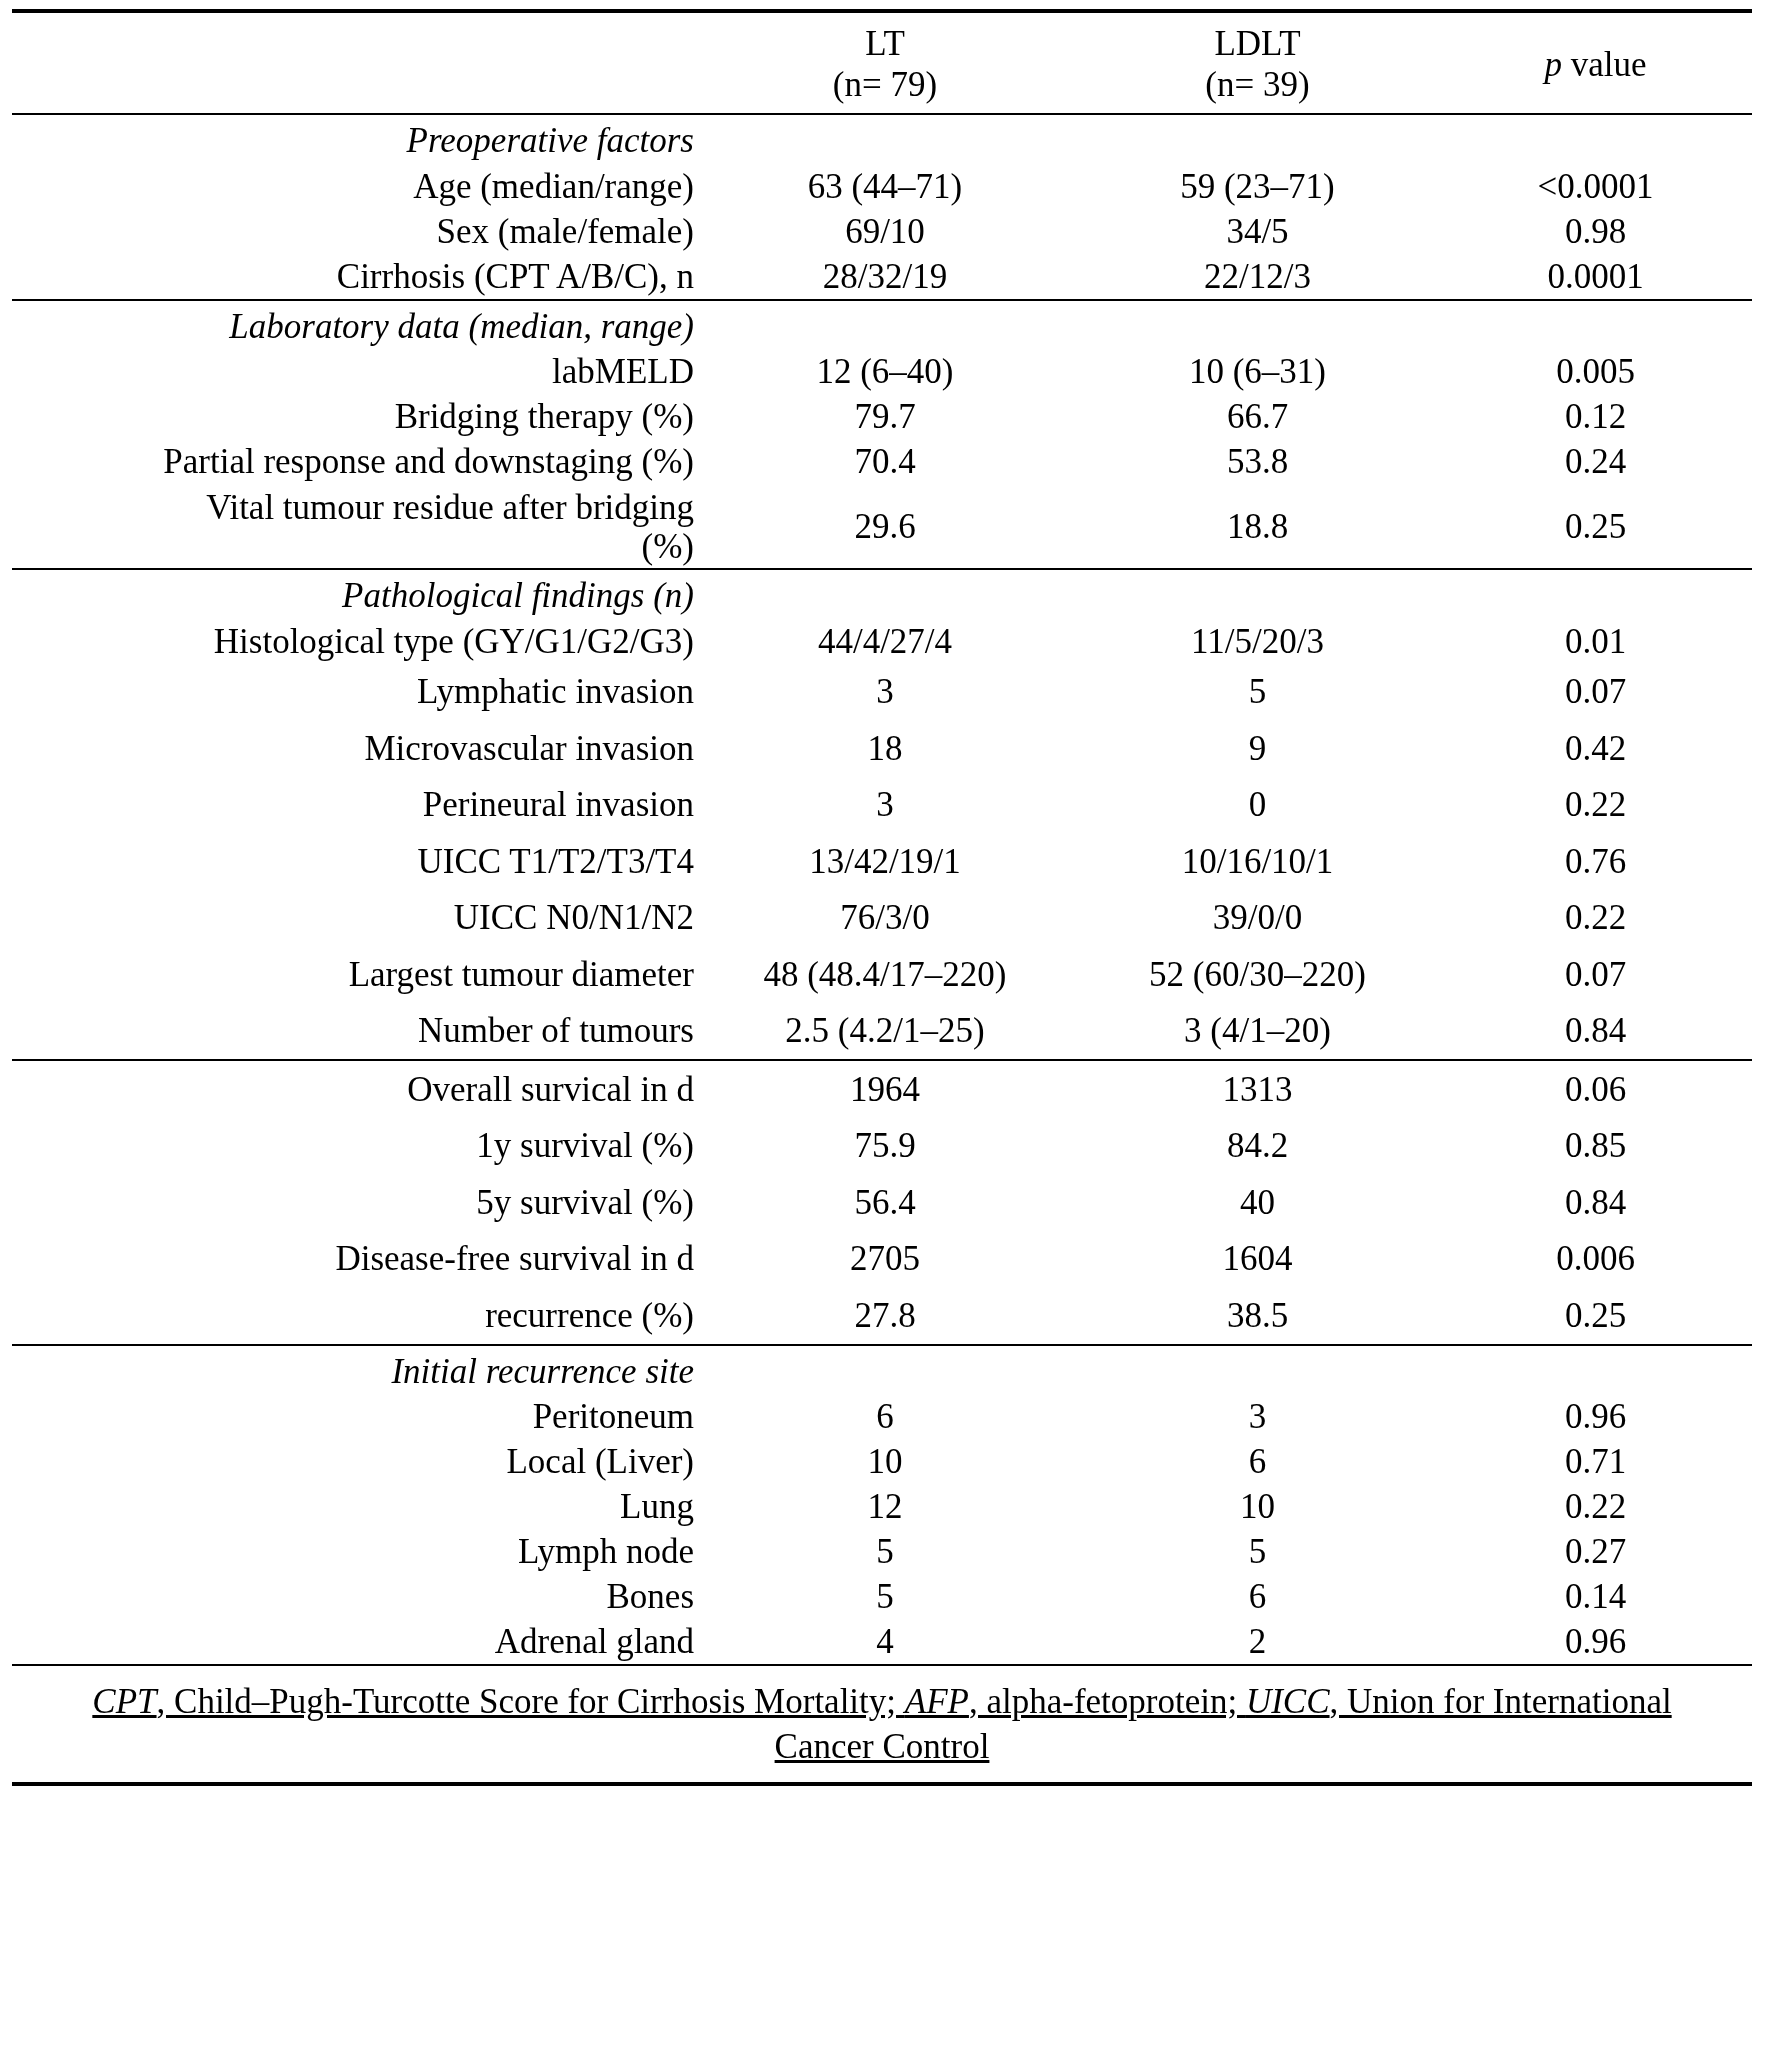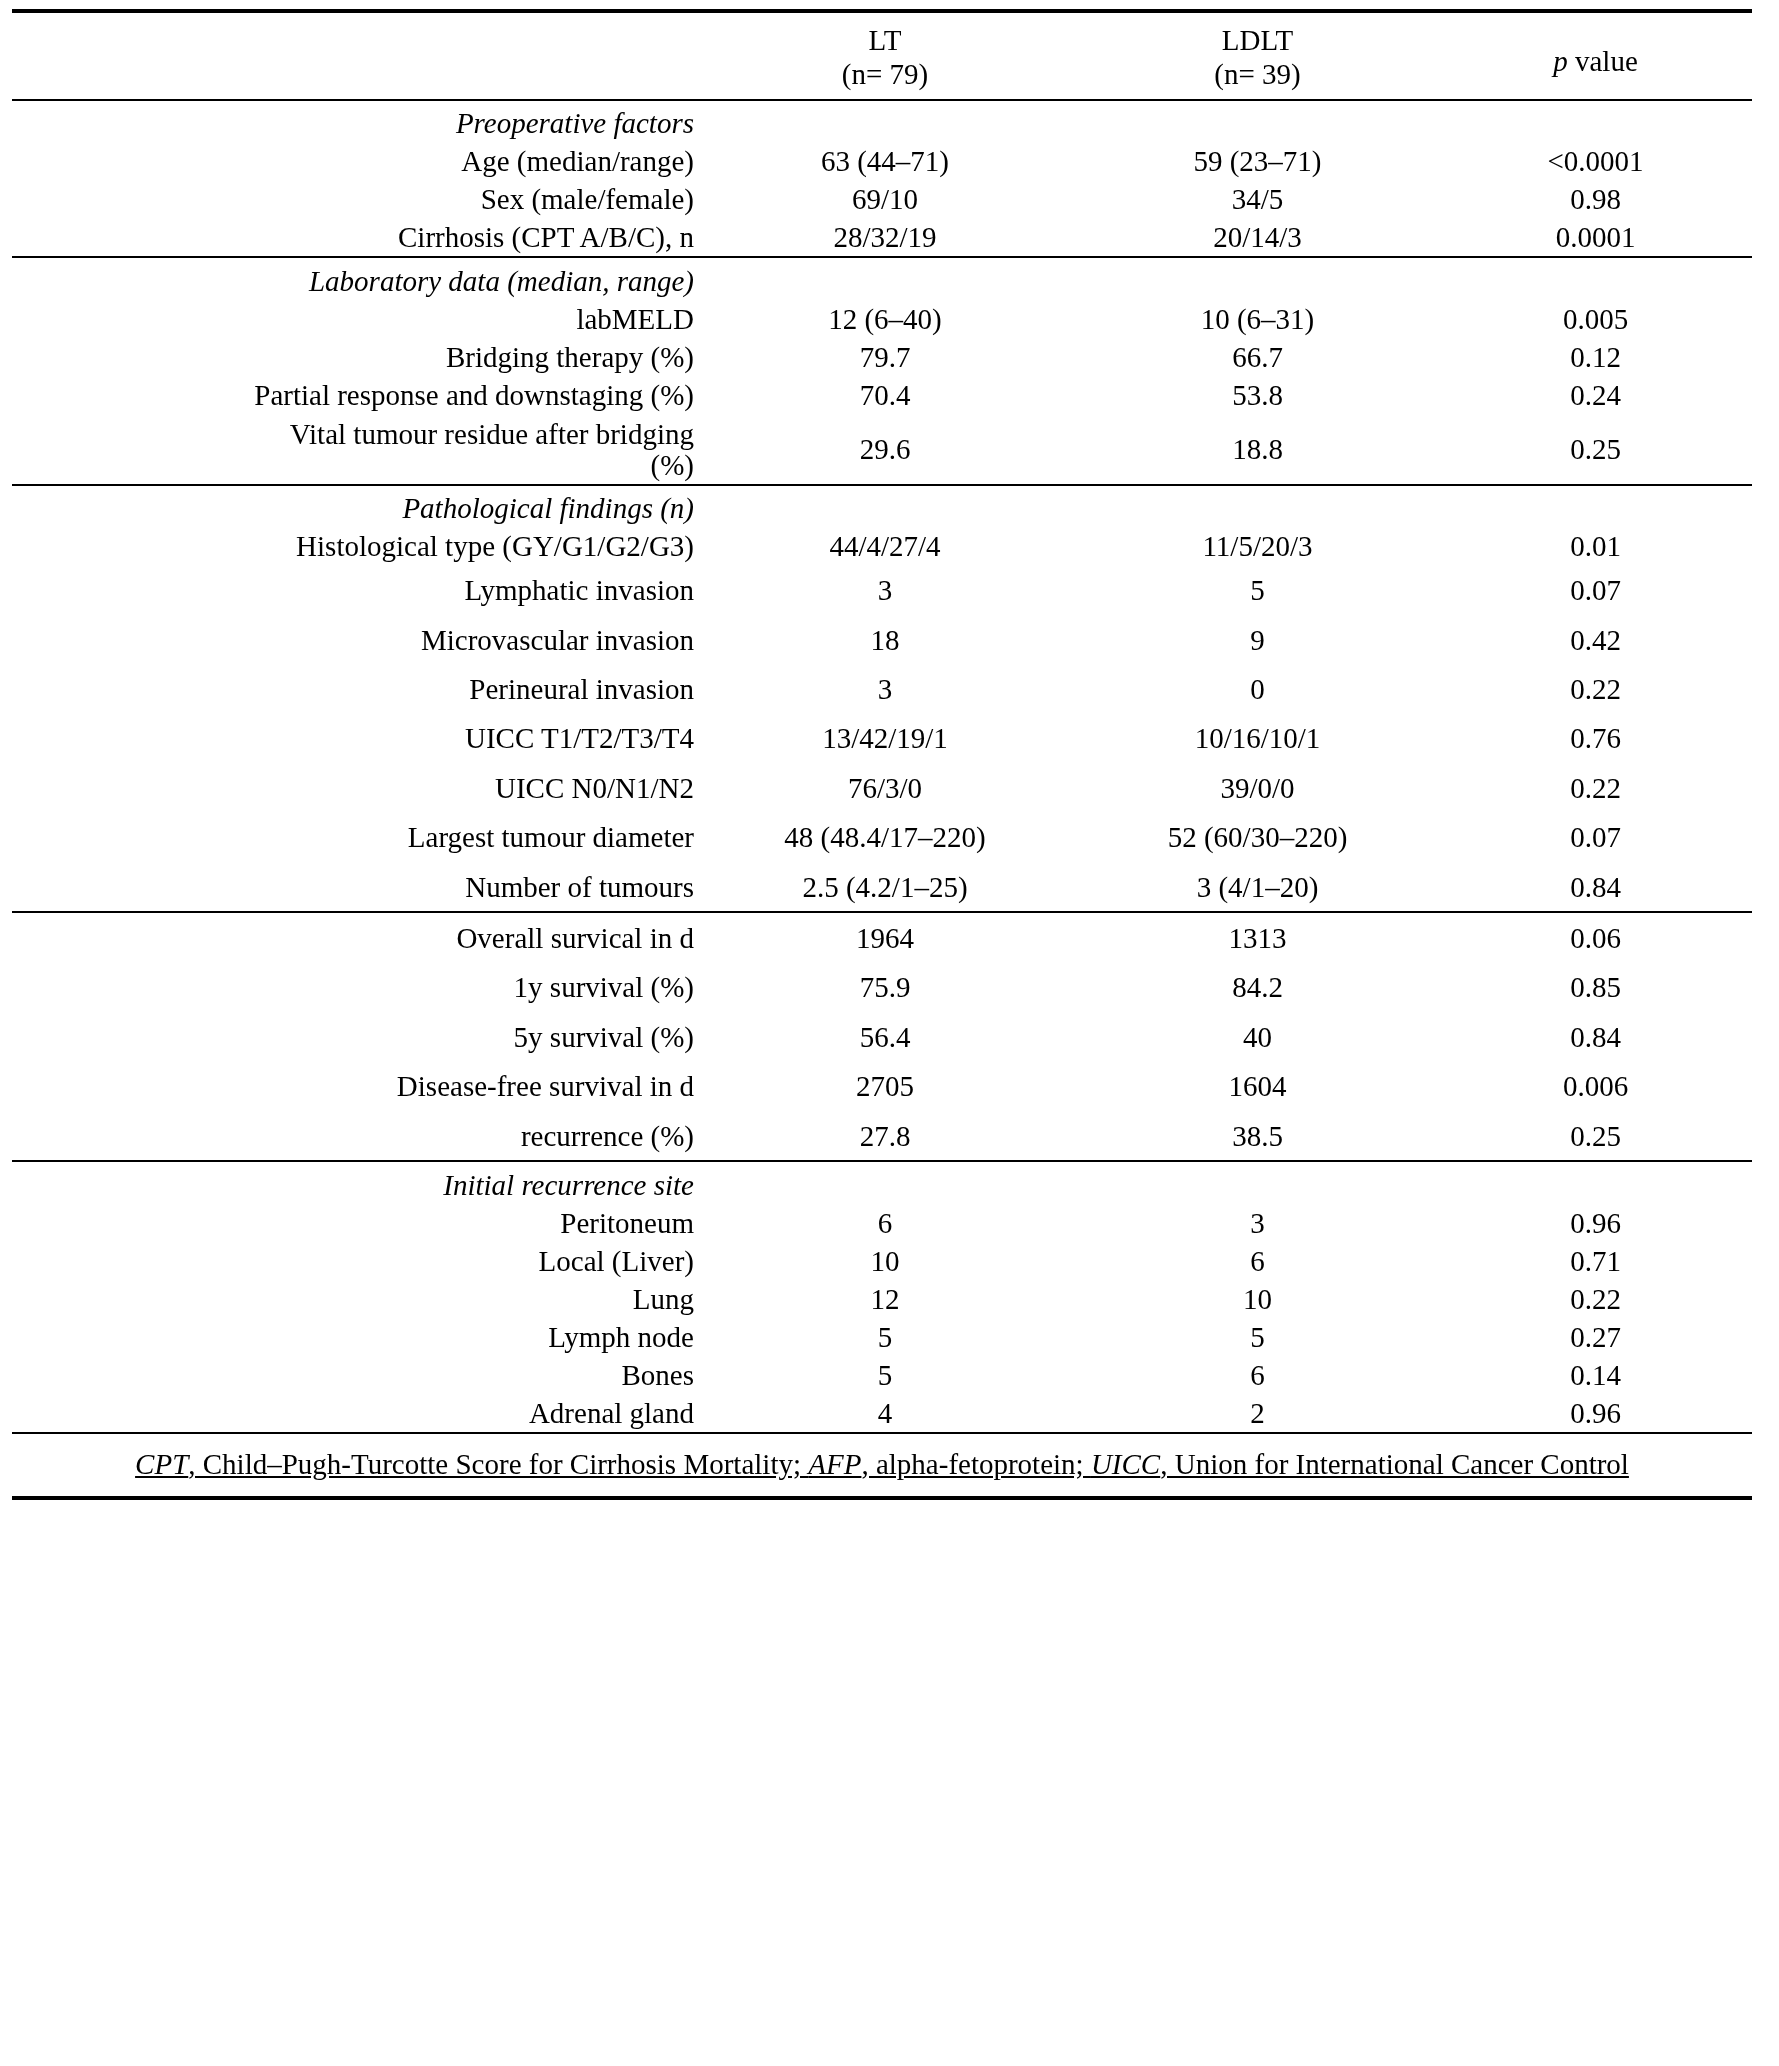--- a/index.html
+++ b/index.html
@@ -19,21 +19,21 @@
     box-sizing: border-box;
     padding: 0;
     overflow: hidden;
   }
   table.stat-table {
     width: 1739px;
     margin-left: 12px;
     margin-top: 8.6px;
     border-collapse: collapse;
     table-layout: fixed;
-    font-size: 29px;
+    font-size: 35px;
     line-height: 1.18;
   }
   col.c-label { width: 682px; }
   col.c-lt    { width: 382px; }
   col.c-ldlt  { width: 363px; }
   col.c-p     { width: 313px; }
 
   .rule-top    { border-top: 4.3px solid #000; }
   .rule-bottom { border-bottom: 4.3px solid #000; }
   .rule-thin-b { border-bottom: 2.9px solid #000; }
@@ -129,21 +129,21 @@
       </tr>
       <tr class="tight">
         <td class="label">Sex (male/female)</td>
         <td class="val">69/10</td>
         <td class="val">34/5</td>
         <td class="val">0.98</td>
       </tr>
       <tr class="tight">
         <td class="label rule-thin-b">Cirrhosis (CPT A/B/C), n</td>
         <td class="val rule-thin-b">28/32/19</td>
-        <td class="val rule-thin-b">20/14/3</td>
+        <td class="val rule-thin-b">22/12/3</td>
         <td class="val rule-thin-b">0.0001</td>
       </tr>
     </tbody>
 
     <tbody>
       <tr class="section tight">
         <td class="label">Laboratory data (median, range)</td>
         <td class="val"></td>
         <td class="val"></td>
         <td class="val"></td>

